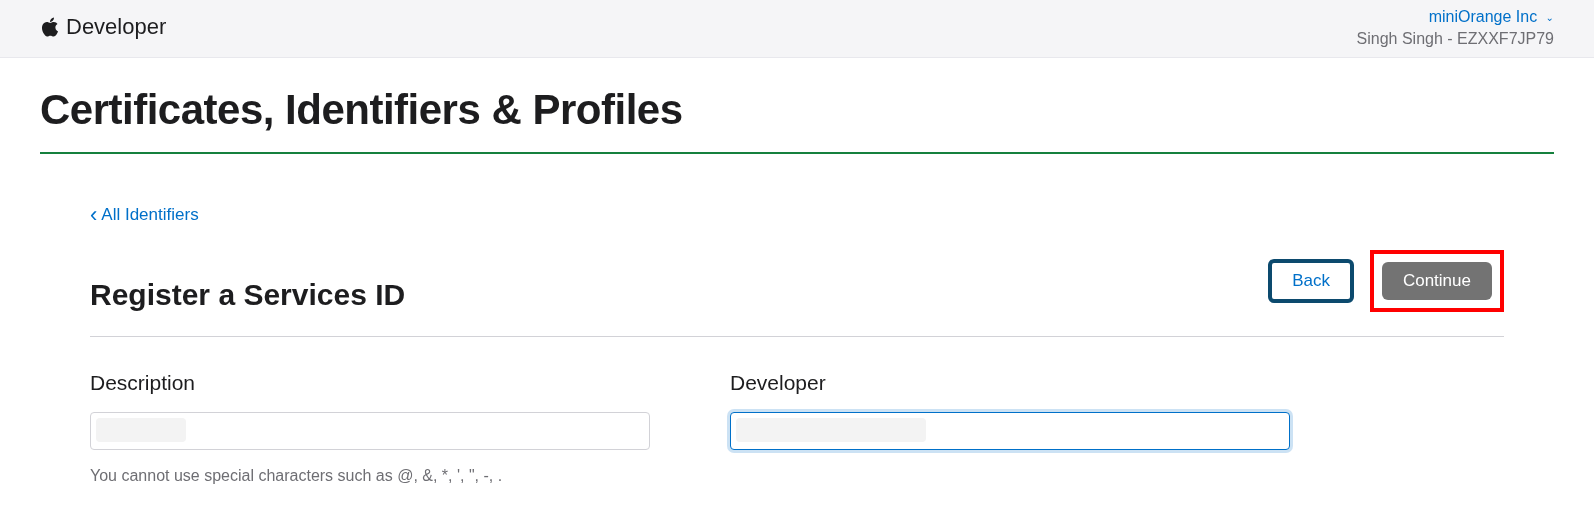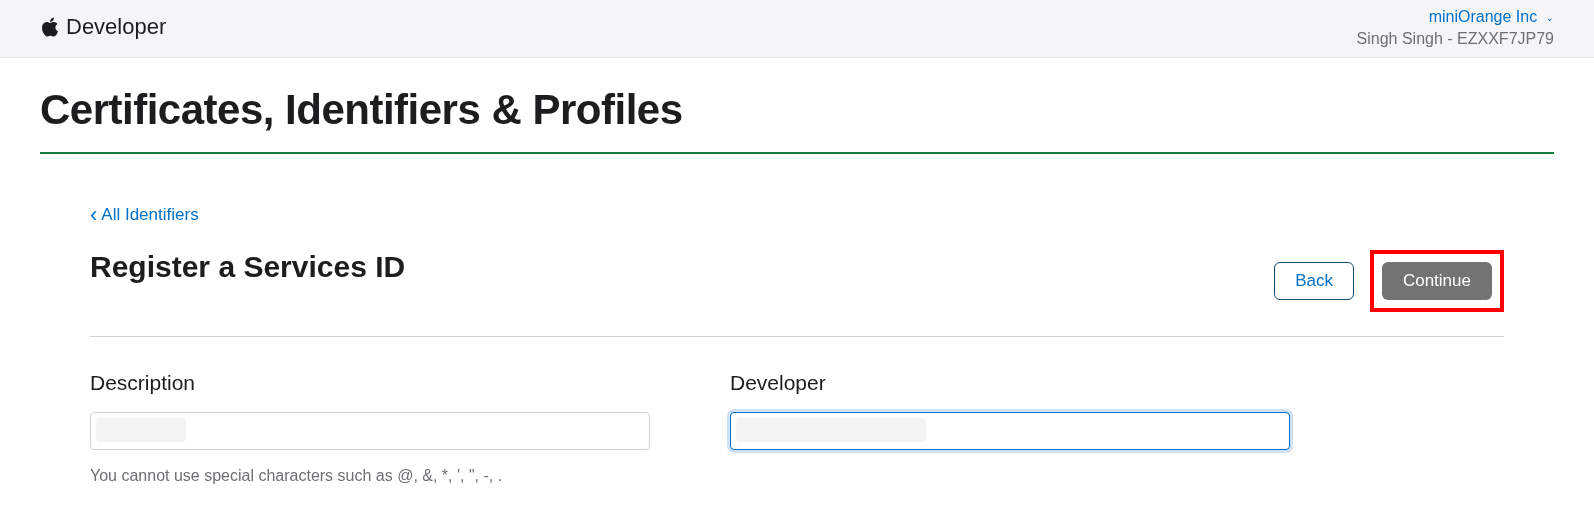--- a/index.html
+++ b/index.html
@@ -68,21 +68,21 @@
     }
     .back-link::before {
       content: "‹";
       font-size: 22px;
       line-height: 1;
     }
     
     .section-header {
       display: flex;
       justify-content: space-between;
-      align-items: flex-start;
+      align-items: flex-end;
       margin-top: 24px;
       padding-bottom: 24px;
       border-bottom: 1px solid #d2d2d7;
     }
     .section-title {
       font-size: 30px;
       font-weight: 700;
       color: #1d1d1f;
     }
     .button-row {
@@ -99,21 +99,21 @@
       padding: 8px 20px;
       border-radius: 6px;
       font-size: 17px;
       font-weight: 500;
       cursor: pointer;
       border: 1px solid transparent;
     }
     .btn-secondary {
       background: #fff;
       color: #0070c9;
-      border: 1px solid #0c4a6e;
+      border: 4px solid #0c4a6e;
     }
     .btn-primary {
       background: #737373;
       color: #fff;
     }
     
     .form-row {
       display: flex;
       gap: 80px;
       margin-top: 34px;

